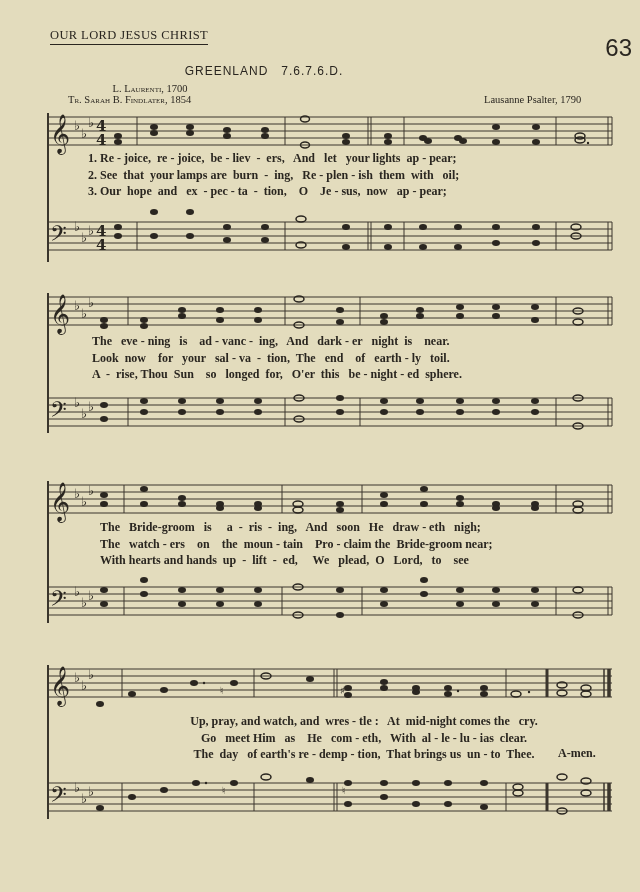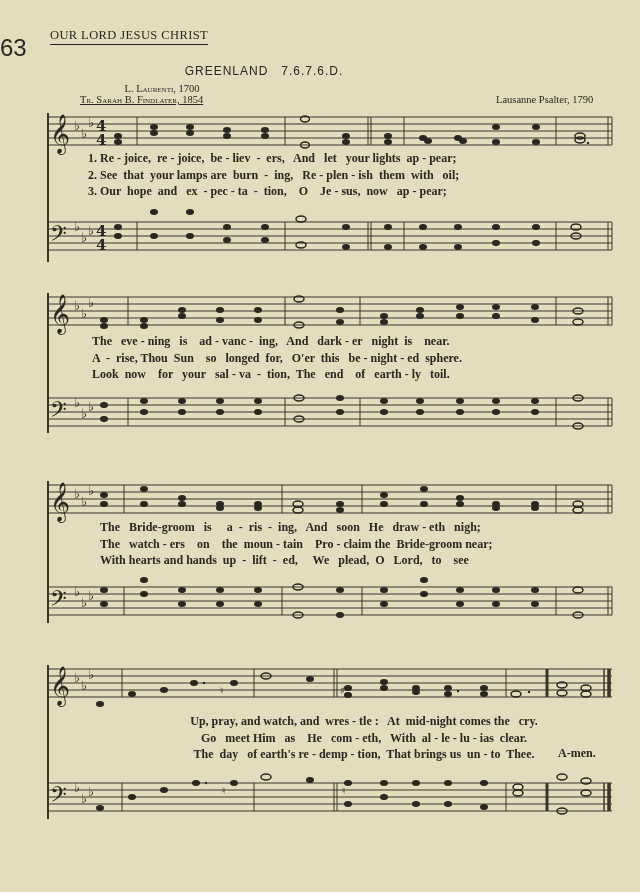--- a/index.html
+++ b/index.html
@@ -8,30 +8,30 @@
     background: #e3dcbd;
     font-family: "DejaVu Serif", "Liberation Serif", serif;
     color: #2a2620;
   }
   .running-head {
     position: absolute; left: 50px; top: 28px;
     font-family: "Liberation Serif", serif; font-size: 12.5px; letter-spacing: 0.4px;
     border-bottom: 1.2px solid #2a2620; padding-bottom: 1px;
   }
   .hymn-number {
-    position: absolute; left: 0; width: 632px; top: 34px; text-align: left;
+    position: absolute; left: 0; width: 632px; top: 34px; text-align: right;
     font-family: "Liberation Sans", sans-serif; font-size: 24px; color: #2a2620;
   }
   .tune-line {
     position: absolute; left: 0; width: 528px; top: 64px; text-align: center;
     font-family: "Liberation Sans", sans-serif; font-size: 12px; letter-spacing: 1px;
   }
-  .credit { position: absolute; font-family: "Liberation Serif", serif; font-size: 10.5px; padding-left: 12px; }
+  .credit { position: absolute; font-family: "Liberation Serif", serif; font-size: 10.5px; }
   .credit.author { left: 0; width: 300px; text-align: center; top: 83px; }
-  .credit.translator { left: 68px; top: 94px; text-decoration: underline; }
+  .credit.translator { left: 68px; top: 94px; }
   .credit.composer { left: 484px; top: 94px; }
   .sc { font-variant: small-caps; }
 
   .system { position: absolute; left: 0; width: 640px; }
   .system svg { position: absolute; left: 0; top: 0; }
   .lyrics {
     position: absolute; left: 88px; width: 520px;
     font-family: "Liberation Serif", serif; font-weight: bold; font-size: 12px;
     line-height: 16.5px; color: #2a2620;
   }
@@ -252,22 +252,22 @@
       <ellipse cx="496" cy="116" rx="4" ry="3"></ellipse>
         <ellipse cx="496" cy="127" rx="4" ry="3"></ellipse>
       <ellipse cx="535" cy="116" rx="4" ry="3"></ellipse>
         <ellipse cx="535" cy="127" rx="4" ry="3"></ellipse>
       <ellipse cx="578" cy="113" rx="5" ry="3" fill="none" stroke="#2a2620" stroke-width="1.5"></ellipse>
       <ellipse cx="578" cy="141" rx="5" ry="3" fill="none" stroke="#2a2620" stroke-width="1.5"></ellipse>
     </g>
   </svg>
   <div class="lyrics" style="top:48px;left:92px;">
     <span class="lyric-line">The   eve - ning   is    ad - vanc -  ing,   And   dark - er   night  is    near.</span>
+    <span class="lyric-line">Look  now    for   your   sal - va  -  tion,  The   end    of   earth - ly   toil.</span>
     <span class="lyric-line">A  -  rise, Thou  Sun    so   longed  for,   O'er  this   be - night - ed  sphere.</span>
-    <span class="lyric-line">Look  now    for   your   sal - va  -  tion,  The   end    of   earth - ly   toil.</span>
   </div>
 </div>
 
 <div class="system" style="top:473px;height:175px;">
   <svg width="640" height="175">
     <g stroke="#3a352c" stroke-width="1">
       <line x1="48" y1="8" x2="48" y2="150" stroke-width="2"></line>
       <line x1="48" x2="612" y1="12" y2="12"></line>
         <line x1="48" x2="612" y1="19" y2="19"></line>
       <line x1="48" x2="612" y1="26" y2="26"></line>

